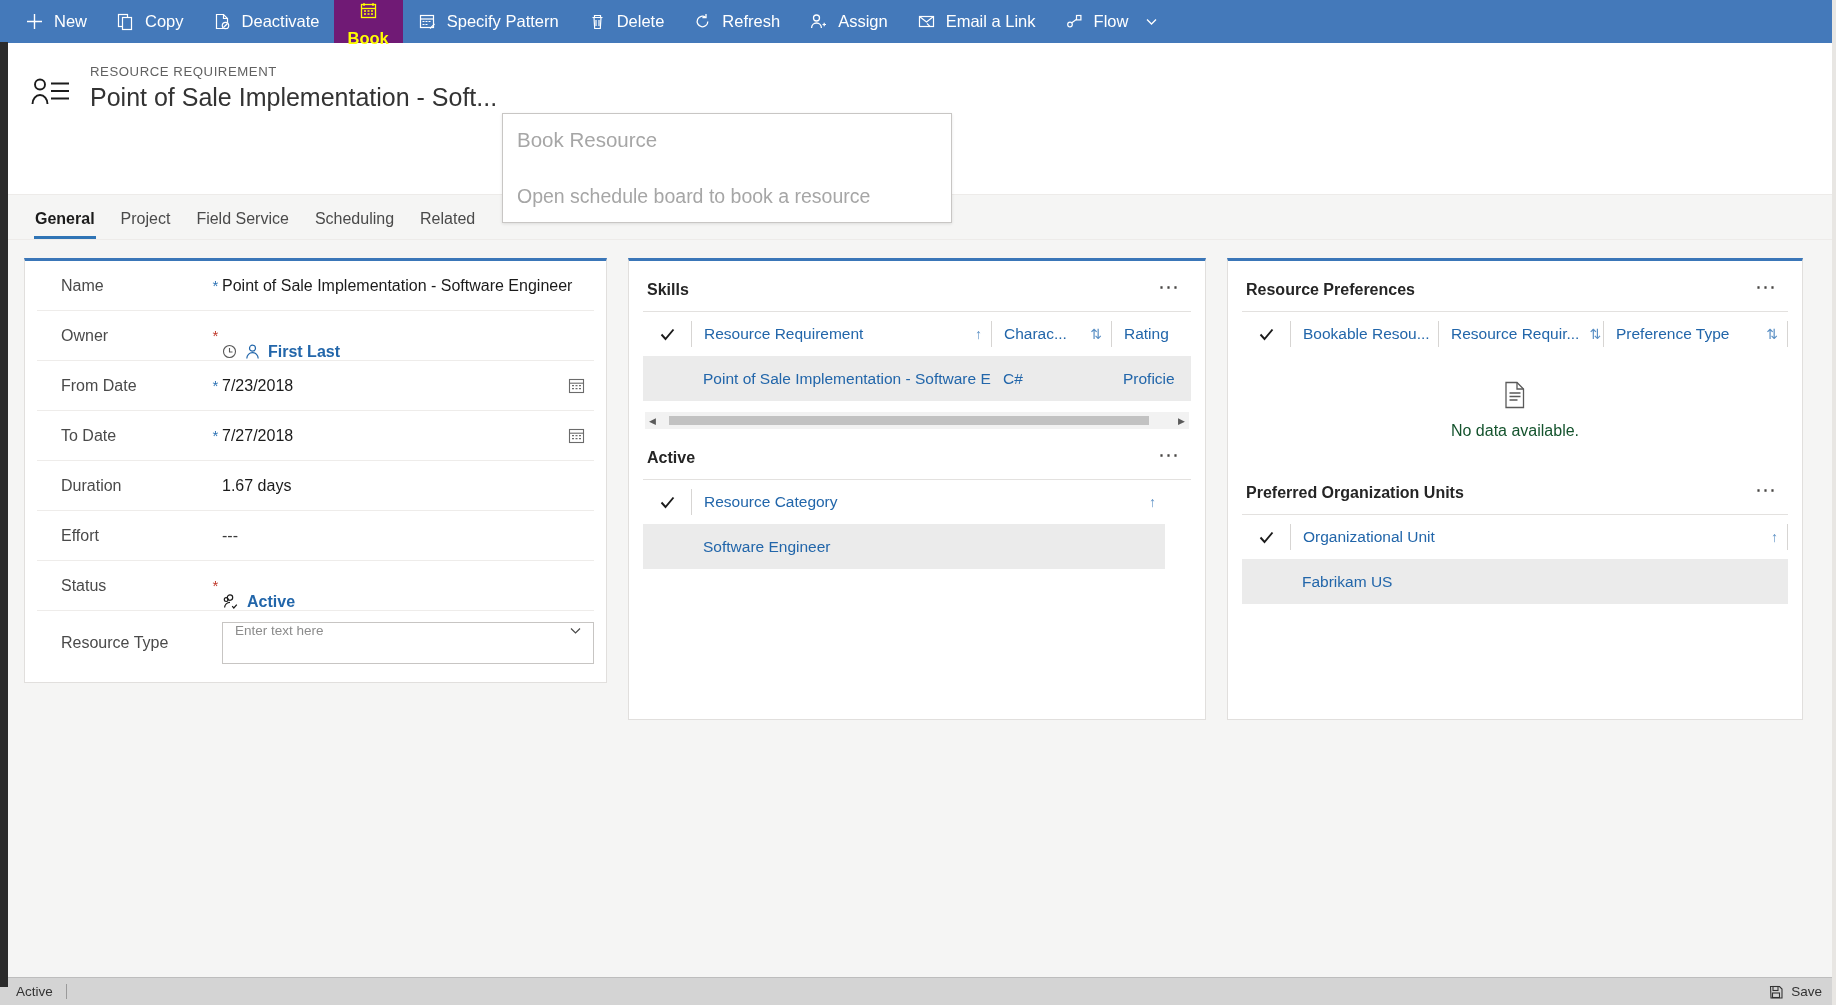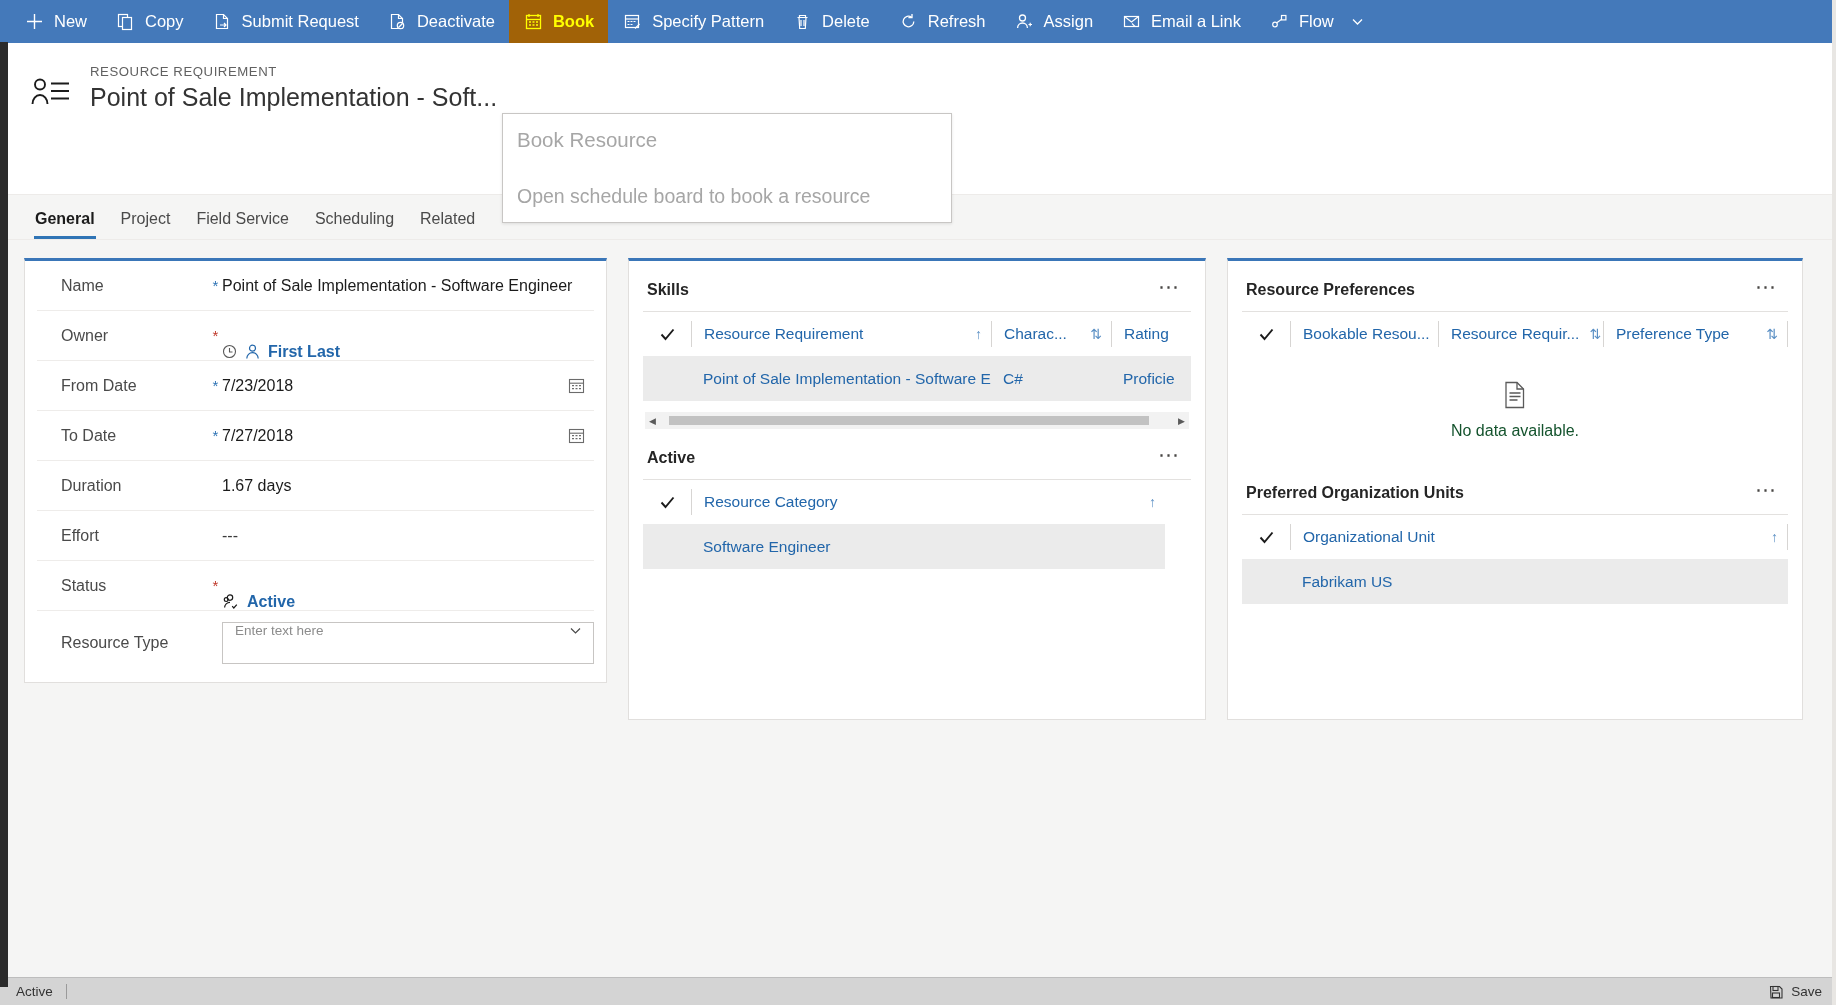--- a/index.html
+++ b/index.html
@@ -38,21 +38,21 @@
     color: #ffffff;
     position: relative; z-index: 30;
   }
   .cmd {
     display: flex; align-items: center; gap: 9px;
     padding: 0 14px;
     font-size: 16.5px; font-weight: 400;
     color: #ffffff; cursor: pointer;
     white-space: nowrap;
   }
-  .cmd.highlight { background: #a16207; }
+  .cmd.highlight { background: #701a75; flex-direction: column; }
   .cmd.highlight .cmd-label { color: #ffff00; font-weight: 700; }
   .cmd.highlight .ico { color: #ffff00; }
   .ico { display: inline-flex; align-items: center; justify-content: center;
          width: 21px; height: 21px; flex: 0 0 auto; }
   .ico svg { display: block; }
   .cmd-label { line-height: 1; }
   .chev-wrap { display: inline-flex; align-items: center; margin-left: 4px; }
 
   
   .header {
@@ -244,30 +244,20 @@
     <div class="cmd">
       <span class="ico">
         <svg width="19" height="19" viewBox="0 0 19 19" fill="none" stroke="currentColor" stroke-width="1.2">
           <rect x="2.5" y="2.5" width="9" height="12"></rect>
             <rect x="6.5" y="5.5" width="9" height="12" fill="#4479ba"></rect>
         </svg>
       </span>
       <span class="cmd-label">Copy</span>
     </div>
 
-    <div class="cmd">
-      <span class="ico">
-        <svg width="19" height="19" viewBox="0 0 19 19" fill="none" stroke="currentColor" stroke-width="1.2">
-          <path d="M3.5 2.5h7l4 4v10h-11z"></path>
-            <path d="M10.5 2.5v4h4"></path>
-            <path d="M7 13h6M11 11l2 2-2 2"></path>
-        </svg>
-      </span>
-      <span class="cmd-label">Submit Request</span>
-    </div>
 
     <div class="cmd">
       <span class="ico">
         <svg width="19" height="19" viewBox="0 0 19 19" fill="none" stroke="currentColor" stroke-width="1.2">
           <path d="M3.5 2.5h7l4 4v10h-11z"></path>
             <path d="M10.5 2.5v4h4"></path>
             <circle cx="12.5" cy="13.5" r="3.2" fill="#4479ba"></circle>
           <path d="M10.5 15.5l4-4"></path>
         </svg>
       </span>

